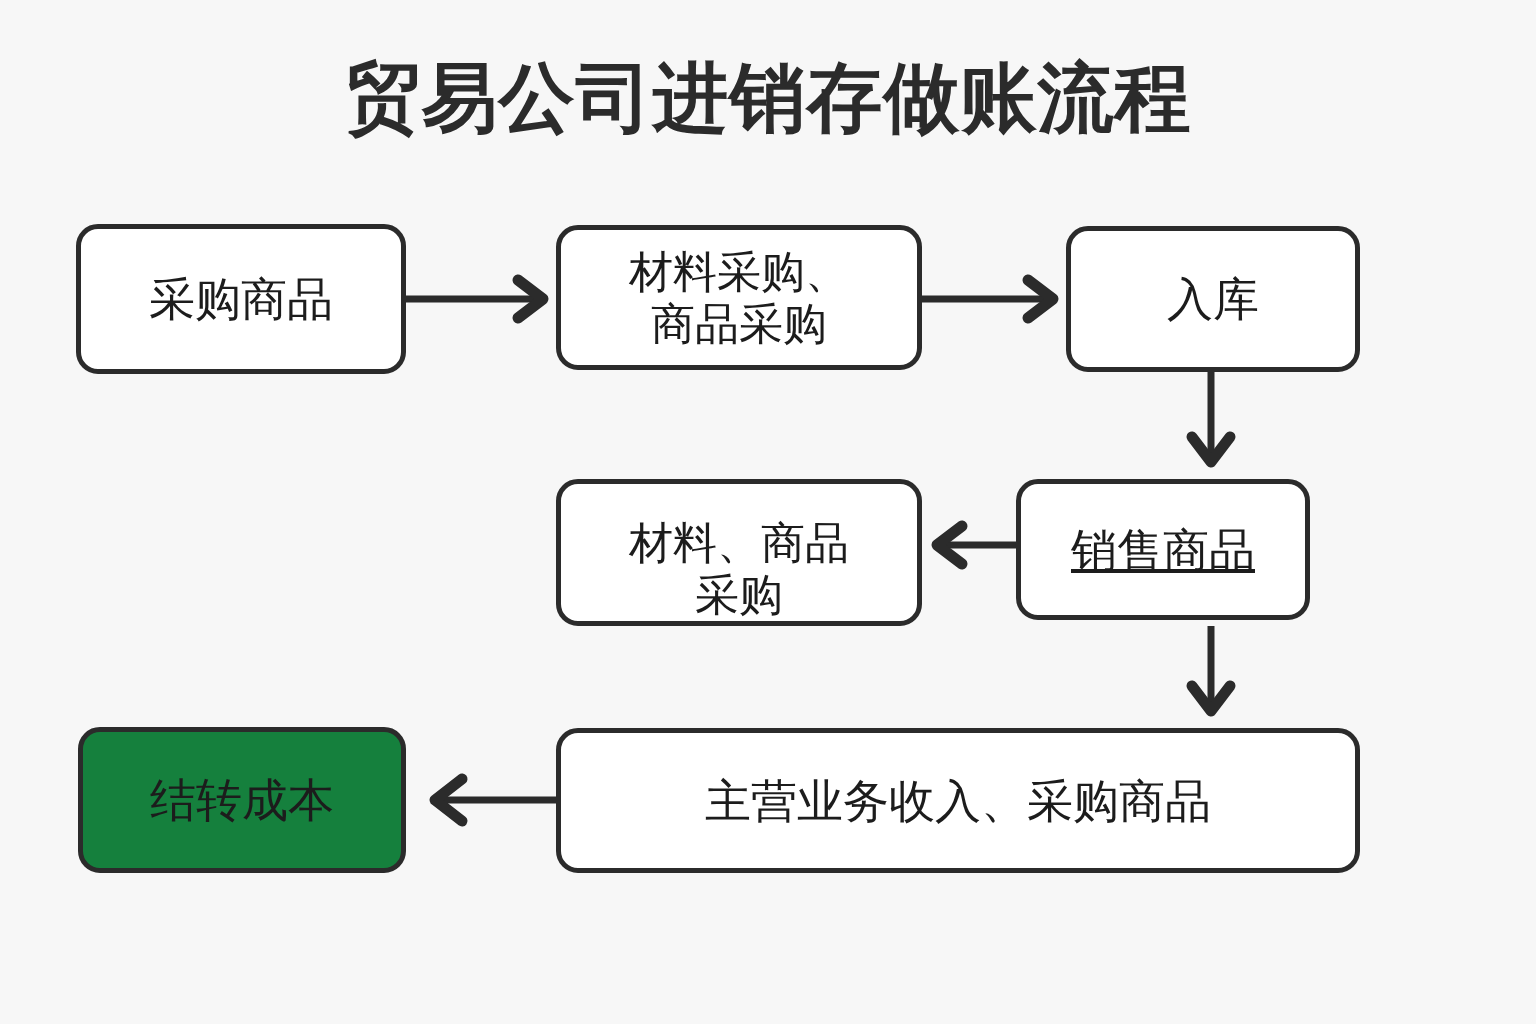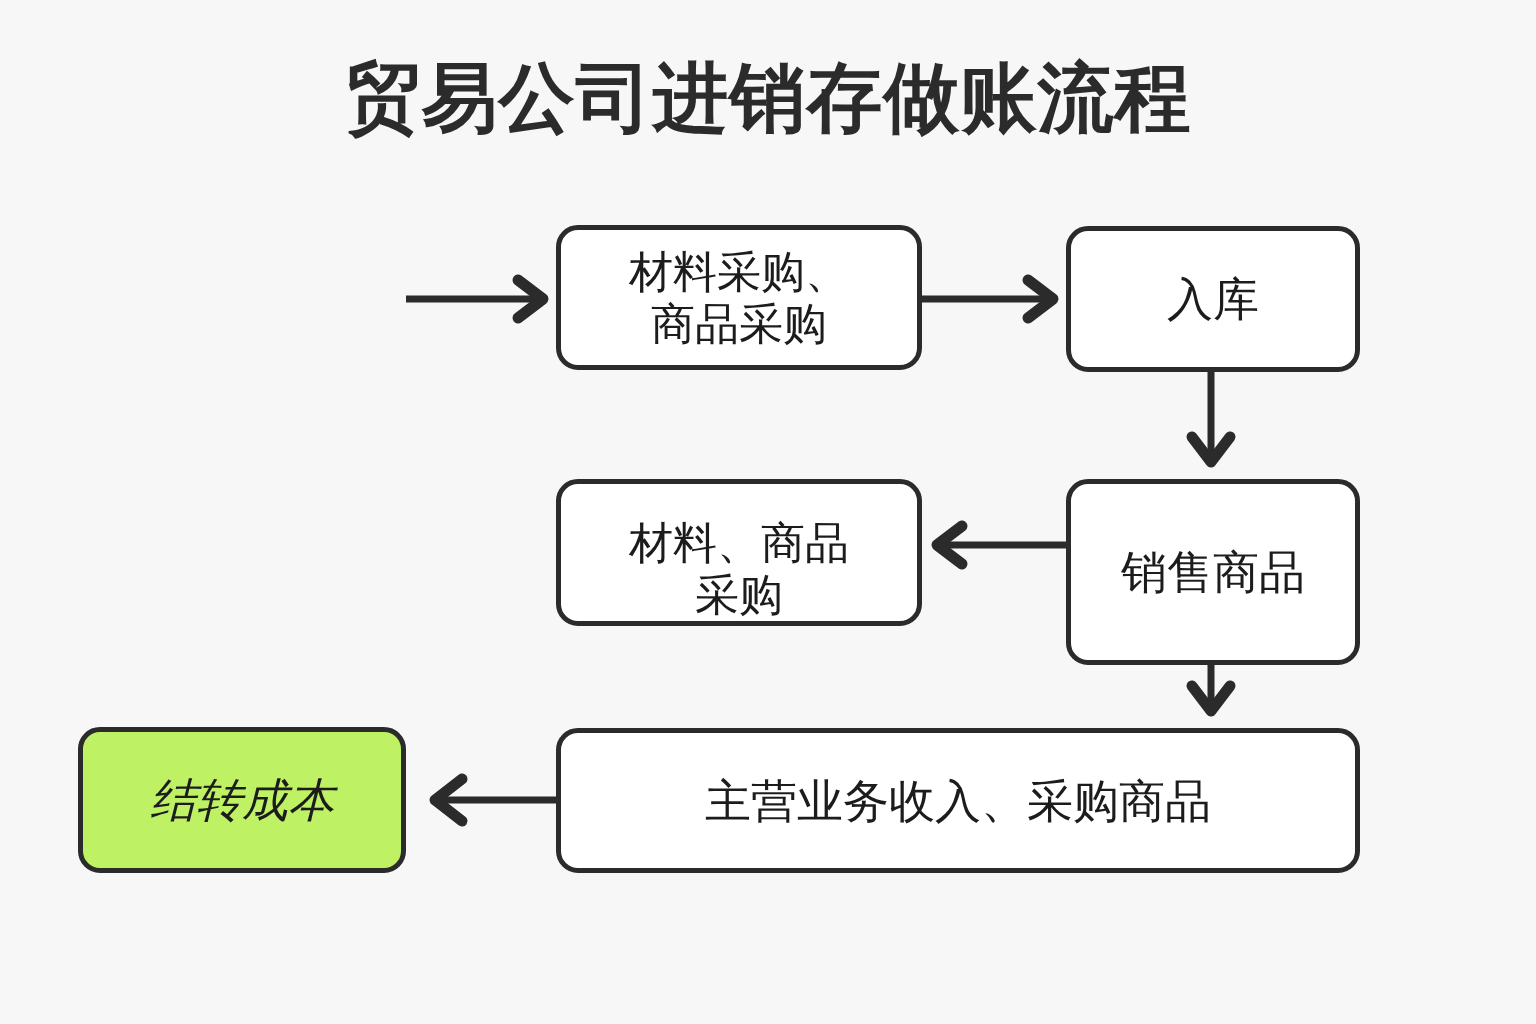--- a/index.html
+++ b/index.html
@@ -57,21 +57,21 @@
   .node .label {
     display: block;
     white-space: pre-line;
   }
 
   
   #node-purchase-goods      { left: 76px;  top: 224px; width: 330px; height: 150px; font-size: 46px; line-height: 56px; }
   #node-material-purchase   { left: 556px; top: 225px; width: 366px; height: 145px; font-size: 44px; line-height: 52px; }
   #node-inbound             { left: 1066px;top: 226px; width: 294px; height: 146px; font-size: 46px; line-height: 56px; }
   #node-material-goods-buy  { left: 556px; top: 479px; width: 366px; height: 147px; font-size: 44px; line-height: 52px; }
-  #node-sell-goods          { left: 1066px;top: 479px; width: 294px; height: 186px; font-size: 46px; line-height: 56px; }
+  #node-sell-goods          { left: 1016px;top: 479px; width: 294px; height: 141px; font-size: 46px; line-height: 56px; text-decoration: underline; }
   #node-carryover-cost      { left: 78px;  top: 727px; width: 328px; height: 146px; font-size: 46px; line-height: 56px; }
   #node-revenue-cost        { left: 556px; top: 728px; width: 804px; height: 145px; font-size: 46px; line-height: 56px; }
 
   
   #connectors {
     position: absolute;
     left: 0;
     top: 0;
     width: 1536px;
     height: 1024px;
@@ -120,40 +120,43 @@
       <line class="conn-line" x1="1211" y1="626" x2="1211" y2="708" stroke="#2b2b2b"></line>
       <polyline class="conn-head" points="1192,686 1211,711 1230,686" stroke="#2b2b2b"></polyline>
     </g>
 
     <g>
       <line class="conn-line" x1="556" y1="800" x2="440" y2="800" stroke="#2b2b2b"></line>
       <polyline class="conn-head" points="462,779 435,800 462,821" stroke="#2b2b2b"></polyline>
     </g>
   </svg>
 
+  <div class="node" id="node-purchase-goods" style="border-color: rgb(43, 43, 43); background: rgb(255, 255, 255); color: rgb(28, 28, 28);">
+    <span class="label">采购商品</span>
+  </div>
 
   <div class="node" id="node-material-purchase" style="border-color: rgb(43, 43, 43); background: rgb(255, 255, 255); color: rgb(28, 28, 28);">
     <span class="label">材料采购、
 商品采购</span>
   </div>
 
   <div class="node" id="node-inbound" style="border-color: rgb(43, 43, 43); background: rgb(255, 255, 255); color: rgb(28, 28, 28);">
     <span class="label">入库</span>
   </div>
 
   <div class="node" id="node-material-goods-buy" style="border-color: rgb(43, 43, 43); background: rgb(255, 255, 255); color: rgb(28, 28, 28); align-items: flex-end;">
     <span class="label">材料、商品
 采购</span>
   </div>
 
   <div class="node" id="node-sell-goods" style="border-color: rgb(43, 43, 43); background: rgb(255, 255, 255); color: rgb(28, 28, 28);">
     <span class="label">销售商品</span>
   </div>
 
-  <div class="node" id="node-carryover-cost" style="border-color: rgb(43, 43, 43); background: #bef264; color: rgb(28, 28, 28); font-style: italic;">
+  <div class="node" id="node-carryover-cost" style="border-color: rgb(43, 43, 43); background: #15803d; color: rgb(28, 28, 28);">
     <span class="label">结转成本</span>
   </div>
 
   <div class="node" id="node-revenue-cost" style="border-color: rgb(43, 43, 43); background: rgb(255, 255, 255); color: rgb(28, 28, 28);">
     <span class="label">主营业务收入、采购商品</span>
   </div>
 
 </div>
 
 </body></html>

